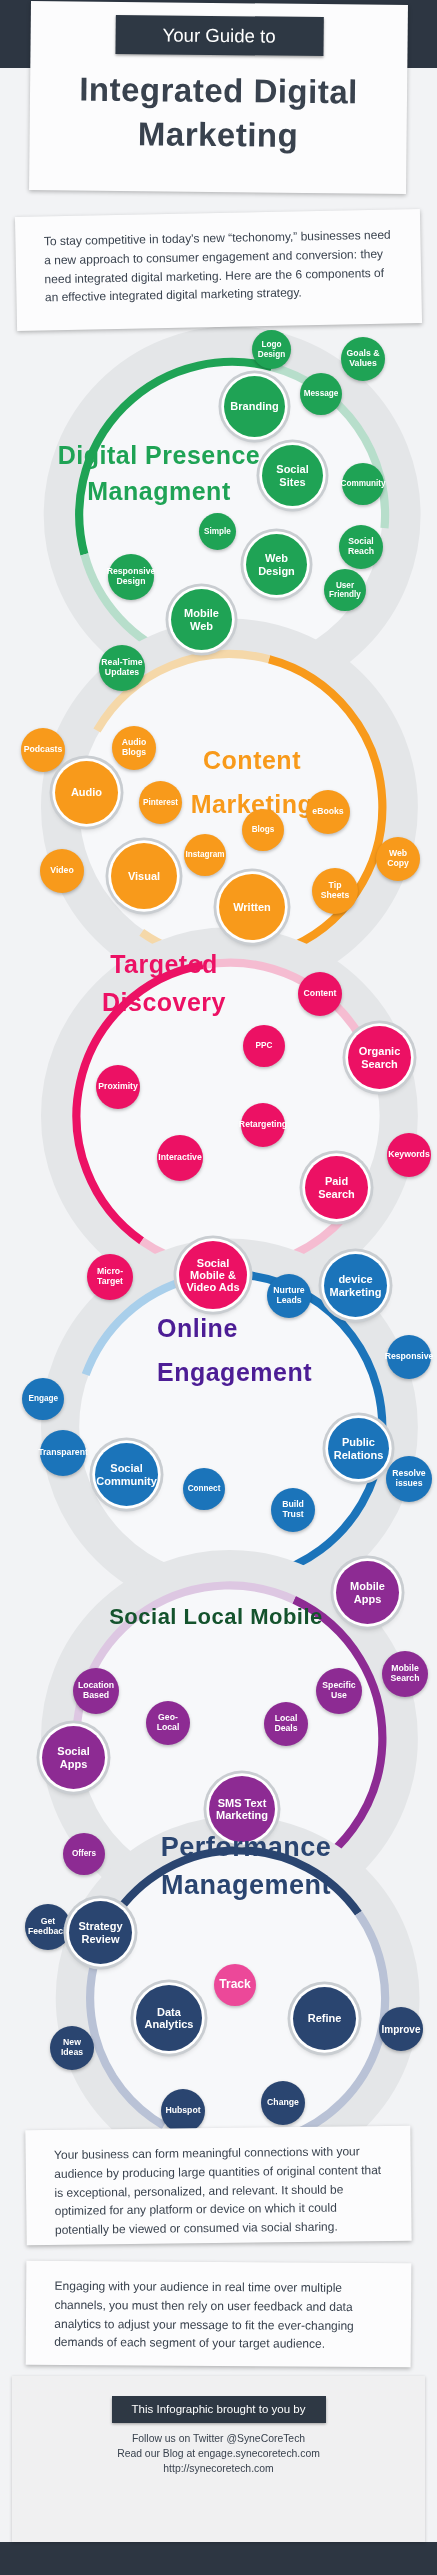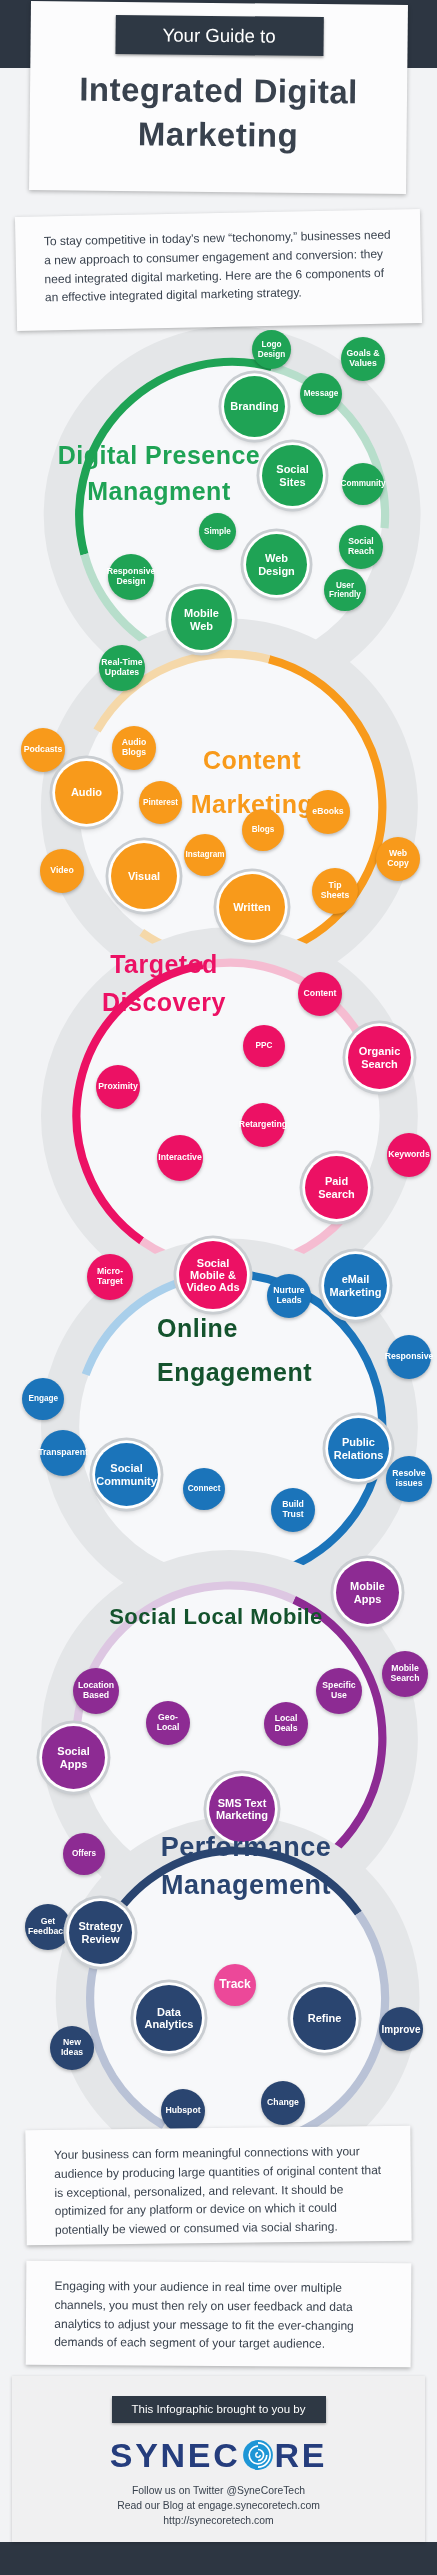--- a/index.html
+++ b/index.html
@@ -131,25 +131,25 @@
       <div class="bubble" style="left: 387px; top: 1133px; width: 44px; height: 44px; background: rgb(236, 17, 100); font-size: 8.7px;">Keywords</div>
       <div class="bubble" style="left: 241px; top: 1103px; width: 44px; height: 44px; background: rgb(236, 17, 100); font-size: 8.7px;">Retargeting</div>
       <div class="bubble" style="left: 157px; top: 1135px; width: 46px; height: 46px; background: rgb(236, 17, 100); font-size: 8.7px;">Interactive</div>
       <div class="bubble large" style="left: 305px; top: 1156px; width: 63px; height: 63px; background: rgb(236, 17, 100); font-size: 11px;">Paid
 Search</div>
       <div class="bubble" style="left: 87px; top: 1254px; width: 46px; height: 46px; background: rgb(236, 17, 100); font-size: 8.7px;">Micro-
 Target</div>
       <div class="bubble large" style="left: 179px; top: 1241px; width: 68px; height: 68px; background: rgb(236, 17, 100); font-size: 11px;">Social
 Mobile &amp;
 Video Ads</div>
-      <div class="section-title" style="color: #14532d; font-size: 25px; line-height: 44px; left: 157px; top: 1350px; transform: translateY(-50%); text-align: left;">Online
+      <div class="section-title" style="color: #4c1d95; font-size: 25px; line-height: 44px; left: 157px; top: 1350px; transform: translateY(-50%); text-align: left;">Online
 Engagement</div>
       <div class="bubble" style="left: 267px; top: 1274px; width: 44px; height: 44px; background: rgb(27, 116, 186); font-size: 8.7px;">Nurture
 Leads</div>
-      <div class="bubble large" style="left: 324px; top: 1254px; width: 63px; height: 63px; background: rgb(27, 116, 186); font-size: 11px;">eMail
+      <div class="bubble large" style="left: 324px; top: 1254px; width: 63px; height: 63px; background: rgb(27, 116, 186); font-size: 11px;">device
 Marketing</div>
       <div class="bubble" style="left: 387px; top: 1335px; width: 44px; height: 44px; background: rgb(27, 116, 186); font-size: 8.7px;">Responsive</div>
       <div class="bubble" style="left: 22.4px; top: 1378px; width: 42px; height: 42px; background: rgb(27, 116, 186); font-size: 8.2px;">Engage</div>
       <div class="bubble large" style="left: 95px; top: 1443px; width: 63px; height: 63px; background: rgb(27, 116, 186); font-size: 11px;">Social
 Community</div>
       <div class="bubble" style="left: 183px; top: 1468px; width: 42px; height: 42px; background: rgb(27, 116, 186); font-size: 8.2px;">Connect</div>
       <div class="bubble" style="left: 271px; top: 1488px; width: 44px; height: 44px; background: rgb(27, 116, 186); font-size: 8.7px;">Build
 Trust</div>
       <div class="bubble large" style="left: 328px; top: 1418px; width: 61px; height: 61px; background: rgb(27, 116, 186); font-size: 11px;">Public
 Relations</div>
@@ -194,31 +194,20 @@
   <section class="card outro-card-1">
     <div class="para">Your business can form meaningful connections with your audience by producing large quantities of original content that is exceptional, personalized, and relevant. It should be optimized for any platform or device on which it could potentially be viewed or consumed via social sharing.</div>
   </section>
 
   <section class="card outro-card-2">
     <div class="para">Engaging with your audience in real time over multiple channels, you must then rely on user feedback and data analytics to adjust your message to fit the ever-changing demands of each segment of your target audience.</div>
   </section>
 
   <section class="card footer-card">
     <div class="footer-badge">This Infographic brought to you by</div>
-    <div class="logo-row">
-      <span class="logo-txt">SYNEC</span>
-      <svg class="logo-swirl" width="32" height="32" viewBox="0 0 58 58">
-        <circle cx="29" cy="29" r="27" fill="#1e96d6"></circle>
-        <path d="M29 7 A22 22 0 0 1 51 29 A22 22 0 0 1 29 51" fill="none" stroke="#fff" stroke-width="3"></path>
-        <path d="M29 13 A16 16 0 1 0 45 29" fill="none" stroke="#fff" stroke-width="3"></path>
-        <path d="M29 19 A10 10 0 0 1 39 29 A10 10 0 0 1 29 39" fill="none" stroke="#fff" stroke-width="3"></path>
-        <path d="M29 25 A4 4 0 1 0 33 29" fill="none" stroke="#fff" stroke-width="2.5"></path>
-      </svg>
-      <span class="logo-txt">RE</span>
-    </div>
     <div class="footer-lines">
       <div>Follow us on Twitter @SyneCoreTech</div>
       <div>Read our Blog at engage.synecoretech.com</div>
       <div>http://synecoretech.com</div>
     </div>
   </section>
 
 </div>
 
 

